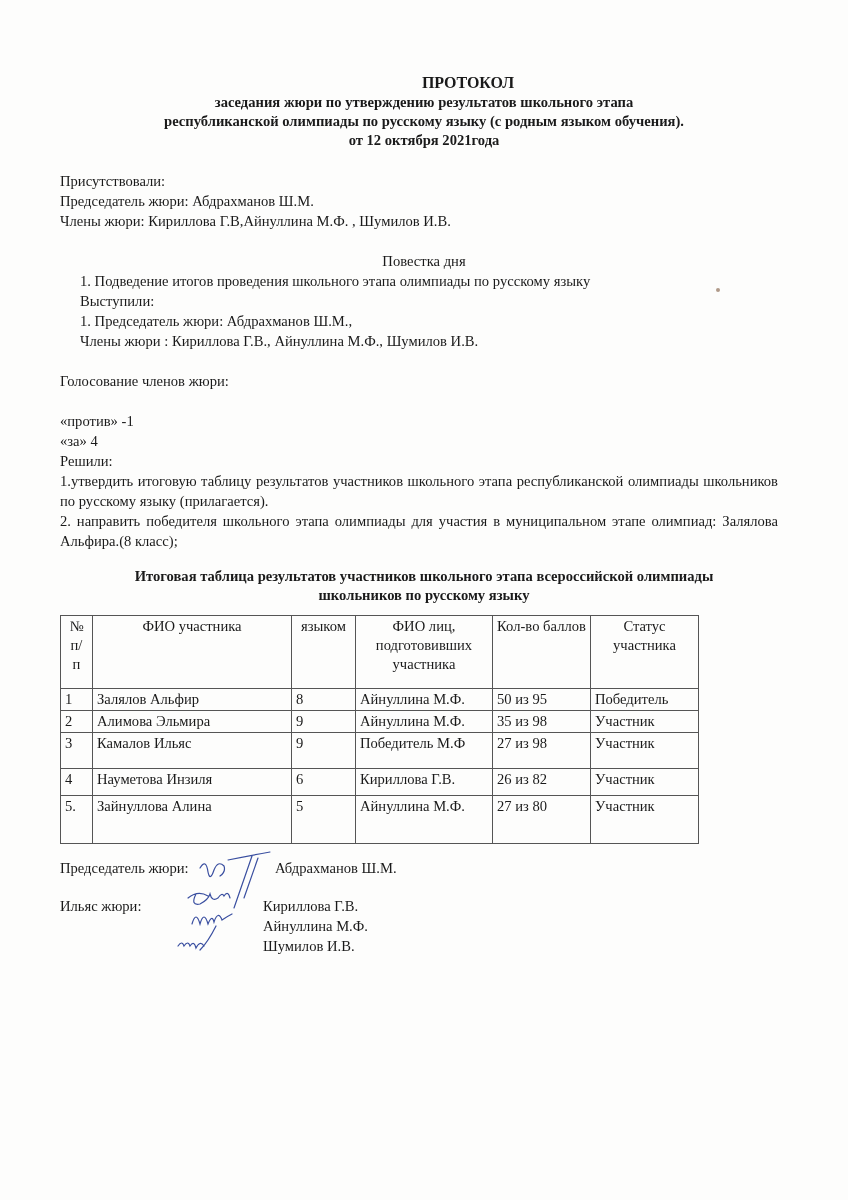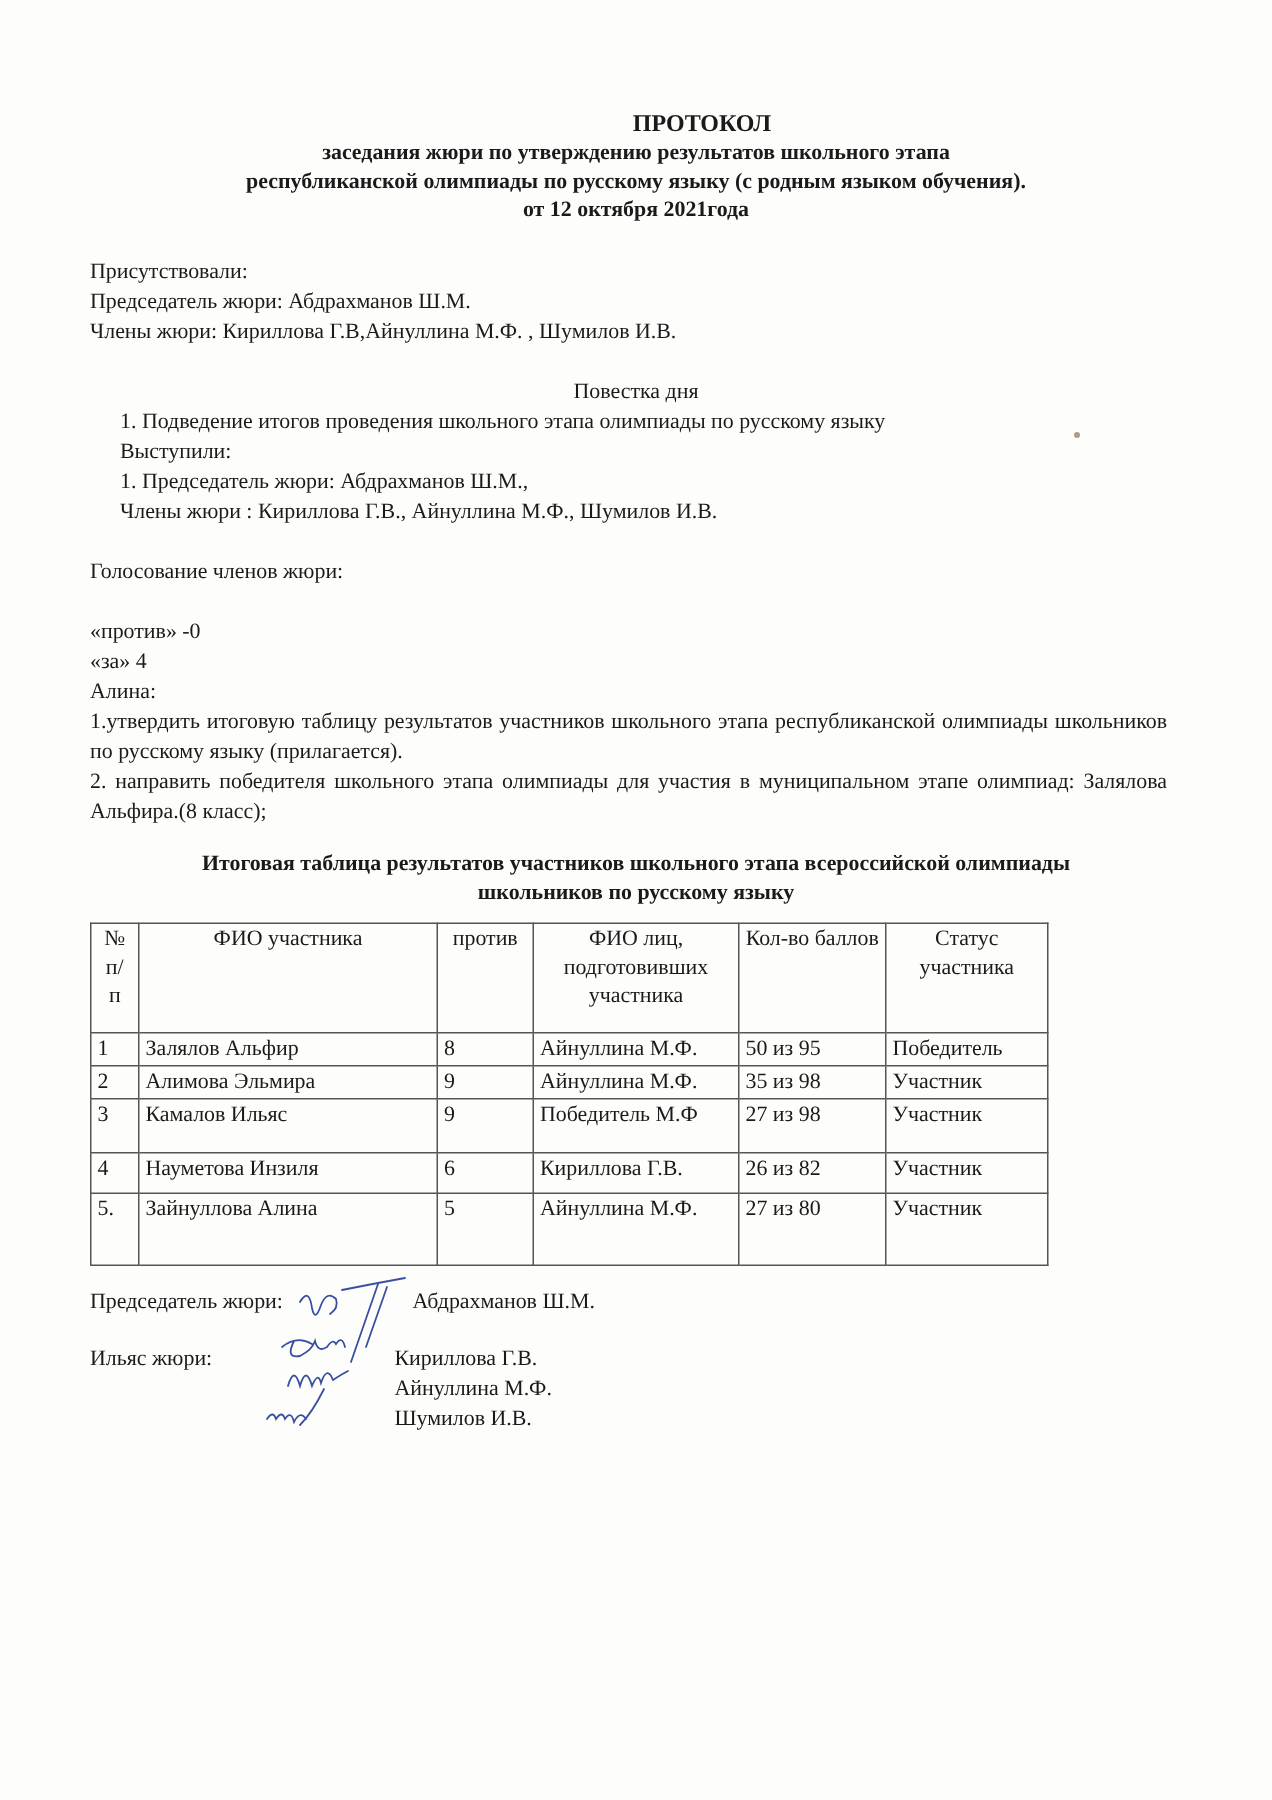--- a/index.html
+++ b/index.html
@@ -31,43 +31,43 @@
 
 <div class="abs center line" style="top:252px;">Повестка дня</div>
 <div class="abs line" style="left:80px; top:272px;">1.   Подведение итогов проведения школьного этапа олимпиады по русскому языку</div>
 <div class="abs line" style="left:80px; top:292px;">Выступили:</div>
 <div class="abs line" style="left:80px; top:312px;">1.   Председатель   жюри:  Абдрахманов Ш.М.,</div>
 <div class="abs line" style="left:80px; top:332px;">Члены жюри : Кириллова Г.В.,  Айнуллина М.Ф., Шумилов И.В.</div>
 <div class="speck"></div>
 
 <div class="abs line" style="left:60px; top:372px;">Голосование членов жюри:</div>
 <div class="abs line" style="left:60px; top:392px;margin-top:40px;">«за» 4</div>
-<div class="abs line" style="left:60px; top:412px;">«против» -0</div>
+<div class="abs line" style="left:60px; top:412px;">«против» -1</div>
 
-<div class="abs line" style="left:60px; top:452px;">Алина:</div>
+<div class="abs line" style="left:60px; top:452px;">Решили:</div>
 <div class="just" style="top:471px;">1.утвердить итоговую таблицу результатов участников школьного этапа республиканской олимпиады школьников по русскому языку (прилагается).</div>
 <div class="just" style="top:511px;">2. направить победителя  школьного этапа олимпиады для участия в муниципальном этапе олимпиад:  Залялова Альфира.(8 класс);</div>
 
 <div class="abs center bold" style="top:568px;">Итоговая таблица результатов участников школьного этапа всероссийской олимпиады</div>
 <div class="abs center bold" style="top:587px;">школьников по русскому языку</div>
 
 <table>
   <colgroup>
     <col style="width:32px">
       <col style="width:199px">
       <col style="width:64px">
       <col style="width:137px">
       <col style="width:98px">
       <col style="width:108px">
   </colgroup>
   <tbody>
       <tr style="height:73px;">
     <th style="white-space:normal;">№ п/ п</th>
     <th>ФИО участника</th>
-    <th>против</th>
+    <th>языком</th>
     <th>ФИО лиц, подготовивших участника</th>
     <th>Кол-во баллов</th>
     <th>Статус участника</th>
   </tr>
   <tr style="height:19px;">
     <td>1</td>
     <td>Залялов Альфир</td>
     <td>8</td>
     <td>Айнуллина М.Ф.</td>
     <td>50 из 95</td>

